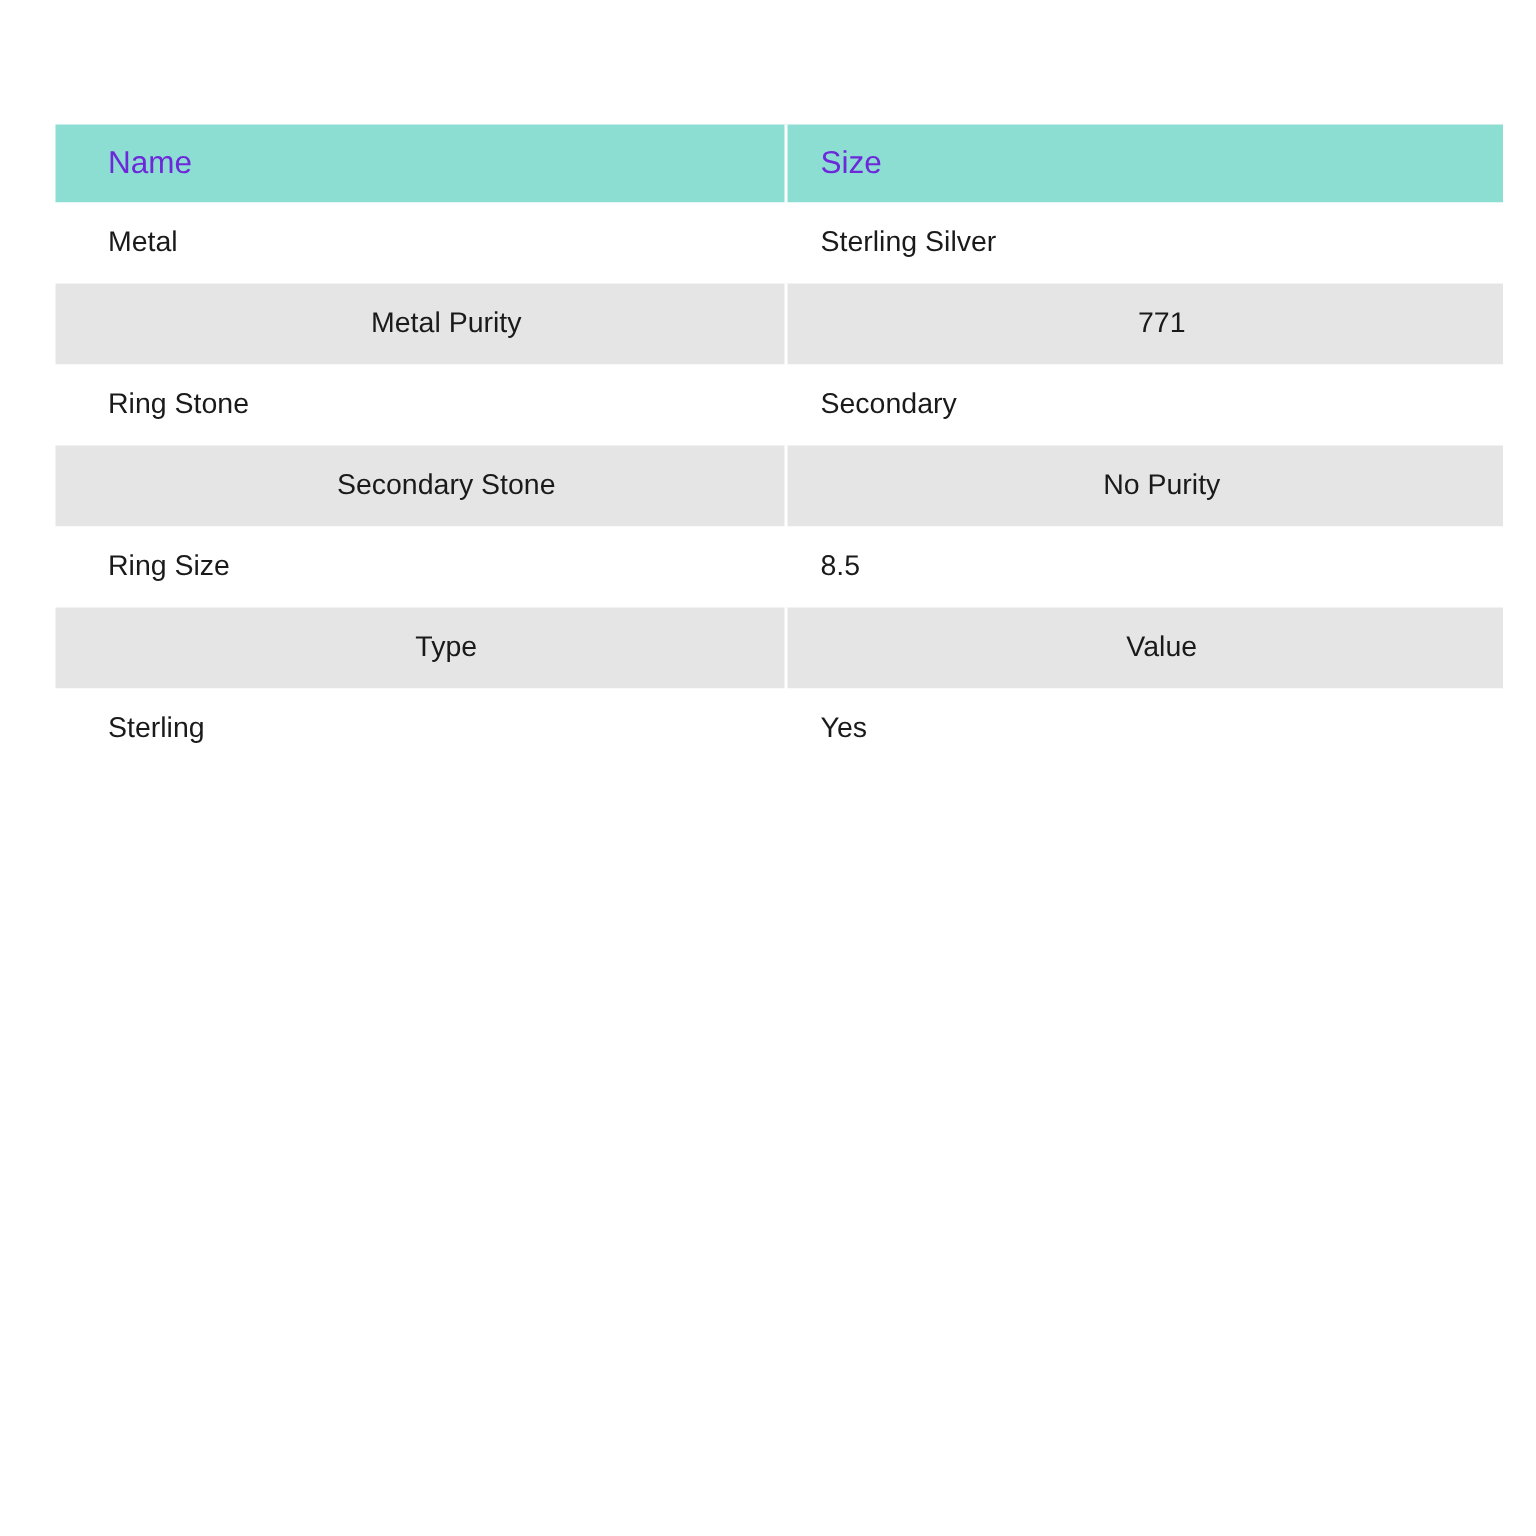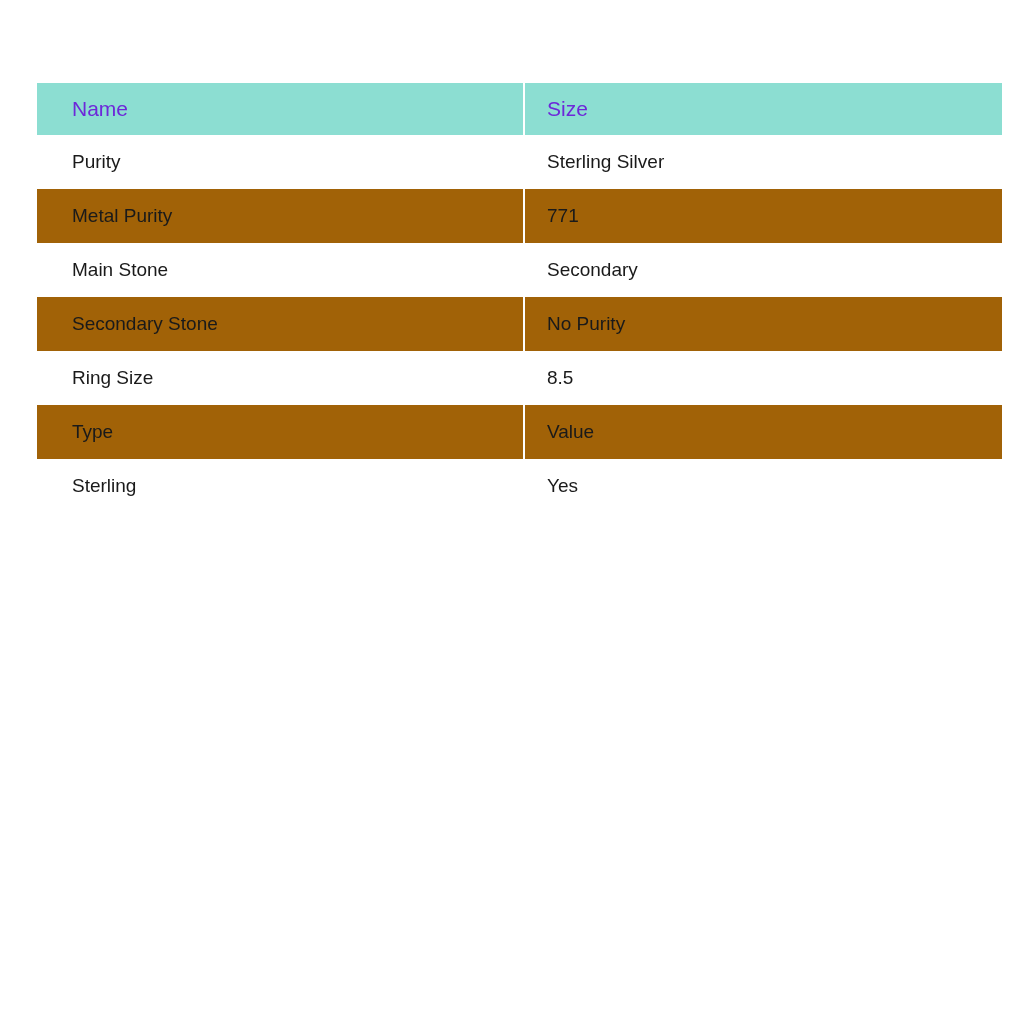--- a/index.html
+++ b/index.html
@@ -43,48 +43,48 @@
     font-weight: 400;
     padding: 16px 0 16px 35px;
     border: none;
     vertical-align: middle;
   }
   table.spec-table tbody td.td-value {
     padding-left: 22px;
     border-left: 2px solid #ffffff;
   }
   table.spec-table tbody tr.odd td { background: #ffffff; }
-  table.spec-table tbody tr.even td { background: #a16207; }
+  table.spec-table tbody tr.even td { background: #e5e5e5; text-align: center; }
 </style>
 </head>
 <body>
 
 <div id="spec-table-wrap">
   <table class="spec-table">
     <colgroup>
       <col class="col-name">
       <col class="col-value">
     </colgroup>
     <thead>
       <tr>
         <th class="th-name">Name</th>
         <th class="th-value">Size</th>
       </tr>
     </thead>
     <tbody>
       <tr class="odd">
-        <td class="td-name">Purity</td>
+        <td class="td-name">Metal</td>
         <td class="td-value">Sterling Silver</td>
       </tr>
       <tr class="even">
         <td class="td-name">Metal Purity</td>
         <td class="td-value">771</td>
       </tr>
       <tr class="odd">
-        <td class="td-name">Main Stone</td>
+        <td class="td-name">Ring Stone</td>
         <td class="td-value">Secondary</td>
       </tr>
       <tr class="even">
         <td class="td-name">Secondary Stone</td>
         <td class="td-value">No Purity</td>
       </tr>
       <tr class="odd">
         <td class="td-name">Ring Size</td>
         <td class="td-value">8.5</td>
       </tr>

